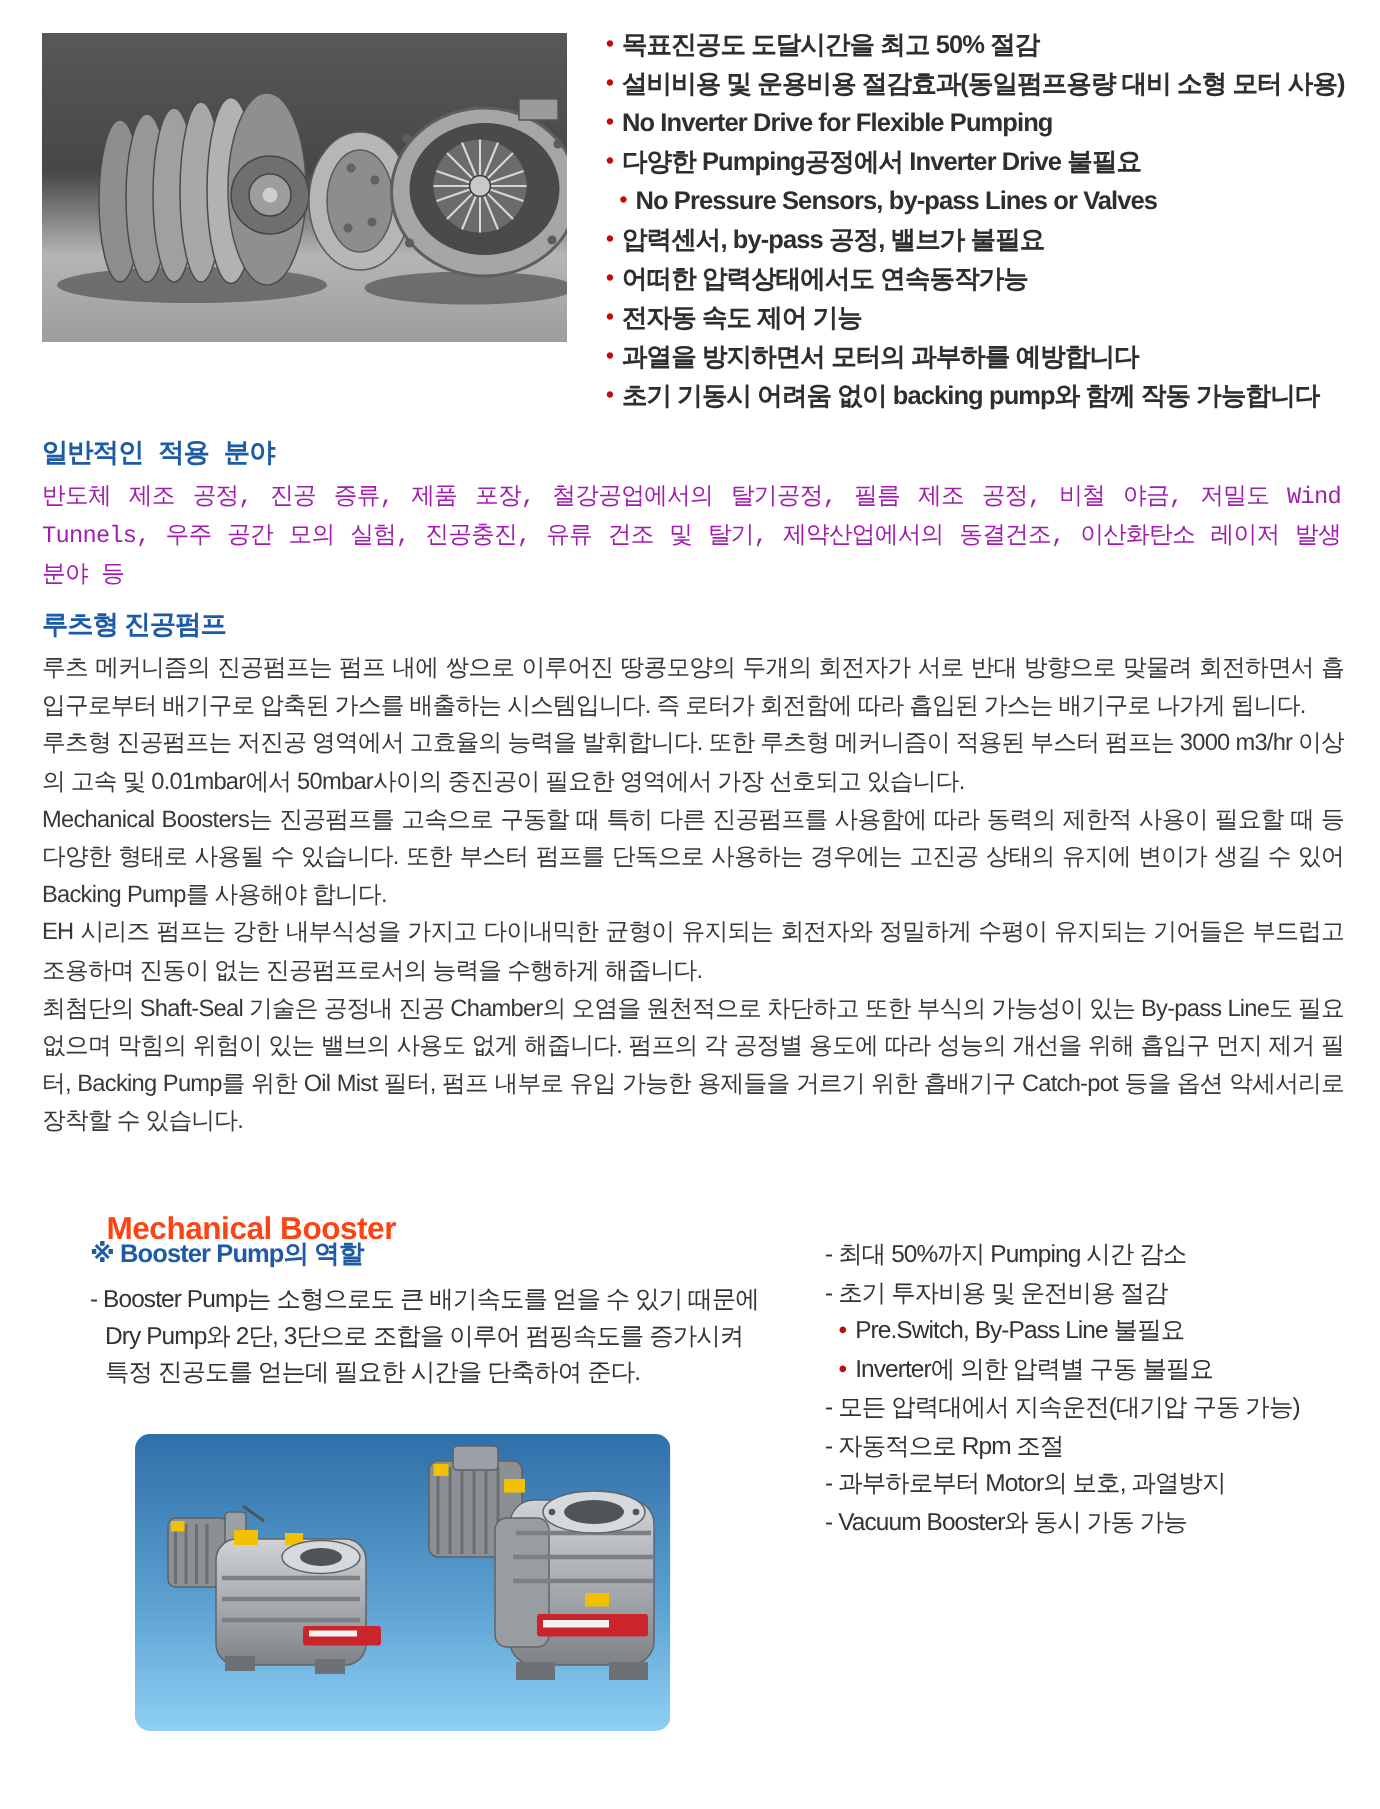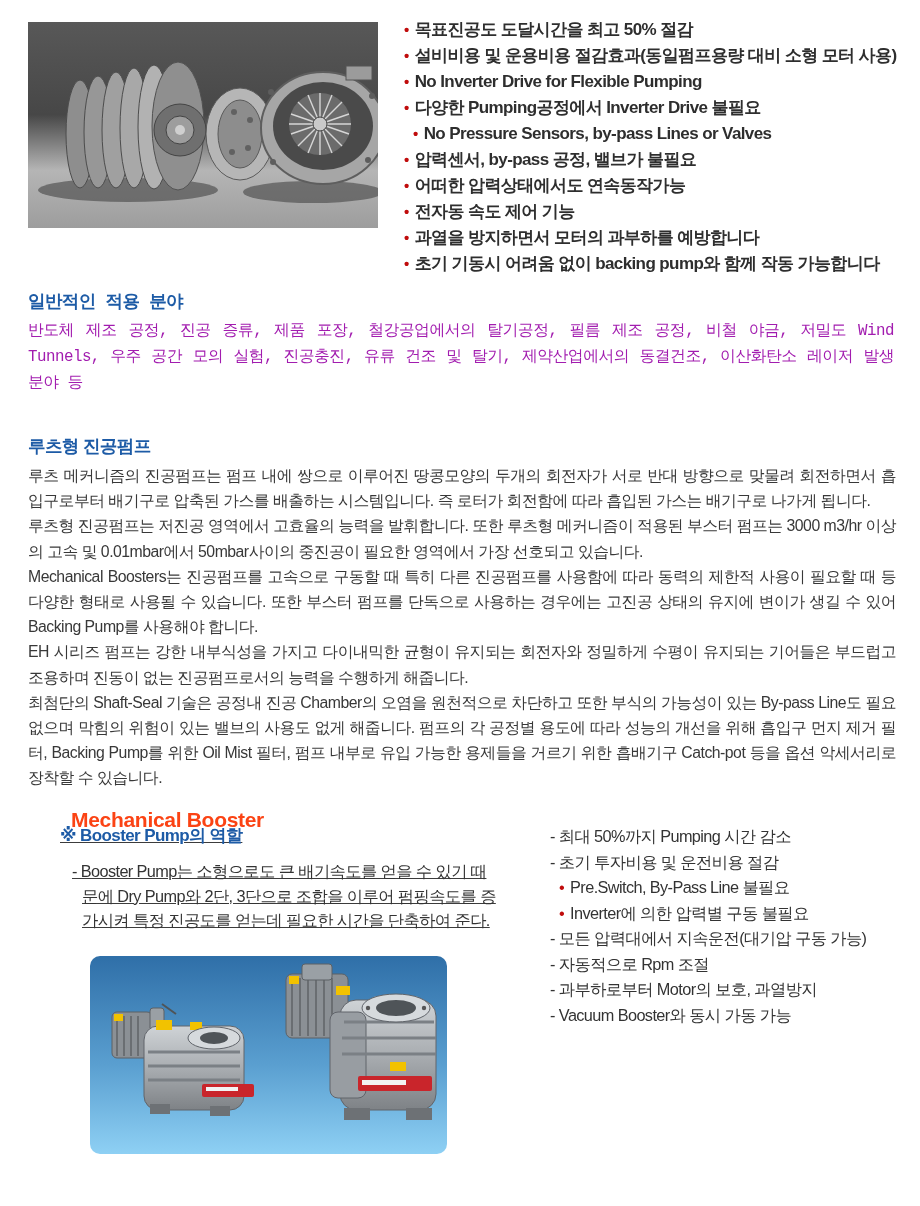--- a/index.html
+++ b/index.html
@@ -16,32 +16,32 @@
   .feat .dot{color:#c00c0c;margin-right:6px;font-size:15px;}
   .feat.indent{padding-left:9px;}
 
   
   .sec-heading{color:#1d5ba6;font-size:17.5px;font-weight:700;letter-spacing:-0.6px;margin:0 0 5px 0;}
 
   .app-section{position:absolute;left:28px;top:289px;width:866px;font-family:Liberation Mono, monospace;}
   .app-body{font-size:15.8px;line-height:26px;letter-spacing:-0.5px;font-weight:500;
             text-align:justify;color:#a21caf;margin:0;}
 
-  .roots-section{position:absolute;left:28px;top:434px;width:868px;}
+  .roots-section{position:absolute;left:28px;top:404px;width:868px;}
   .roots-section p{font-size:15.8px;line-height:25.2px;letter-spacing:-0.5px;font-weight:400;
                    text-align:justify;color:#383838;margin:0;}
 
   .mb-heading{position:absolute;left:55px;top:792px;color:#fb4314;font-size:21px;font-weight:700;
               letter-spacing:-0.3px;margin:16px;}
 
   .sub-heading{color:#1d5ba6;font-size:17px;font-weight:700;letter-spacing:-0.6px;margin:0 0 7px 0;}
 
-  .booster-col{position:absolute;left:60px;top:824px;width:452px;text-decoration:underline;}
+  .booster-col{position:absolute;left:60px;top:824px;width:452px;}
   .booster-body{font-size:16.3px;line-height:24.5px;letter-spacing:-0.6px;font-weight:500;color:#333;
-                margin:12px;padding-left:10px;text-indent:-10px;}
+                margin:0;padding-left:10px;text-indent:-10px;}
 
   .hydro-col{position:absolute;left:550px;top:824px;width:370px;}
   .hydro-item{display:flex;align-items:flex-start;font-size:16.3px;line-height:25.5px;
               letter-spacing:-0.6px;font-weight:500;color:#333;white-space:nowrap;}
   .hydro-item .mk{margin-right:4px;}
   .hydro-item.dot{padding-left:9px;}
   .hydro-item.dot .mk{color:#c00c0c;margin-right:6px;}
 
   
   .photo2{position:absolute;left:90px;top:956px;width:357px;height:198px;border-radius:10px;overflow:hidden;}

